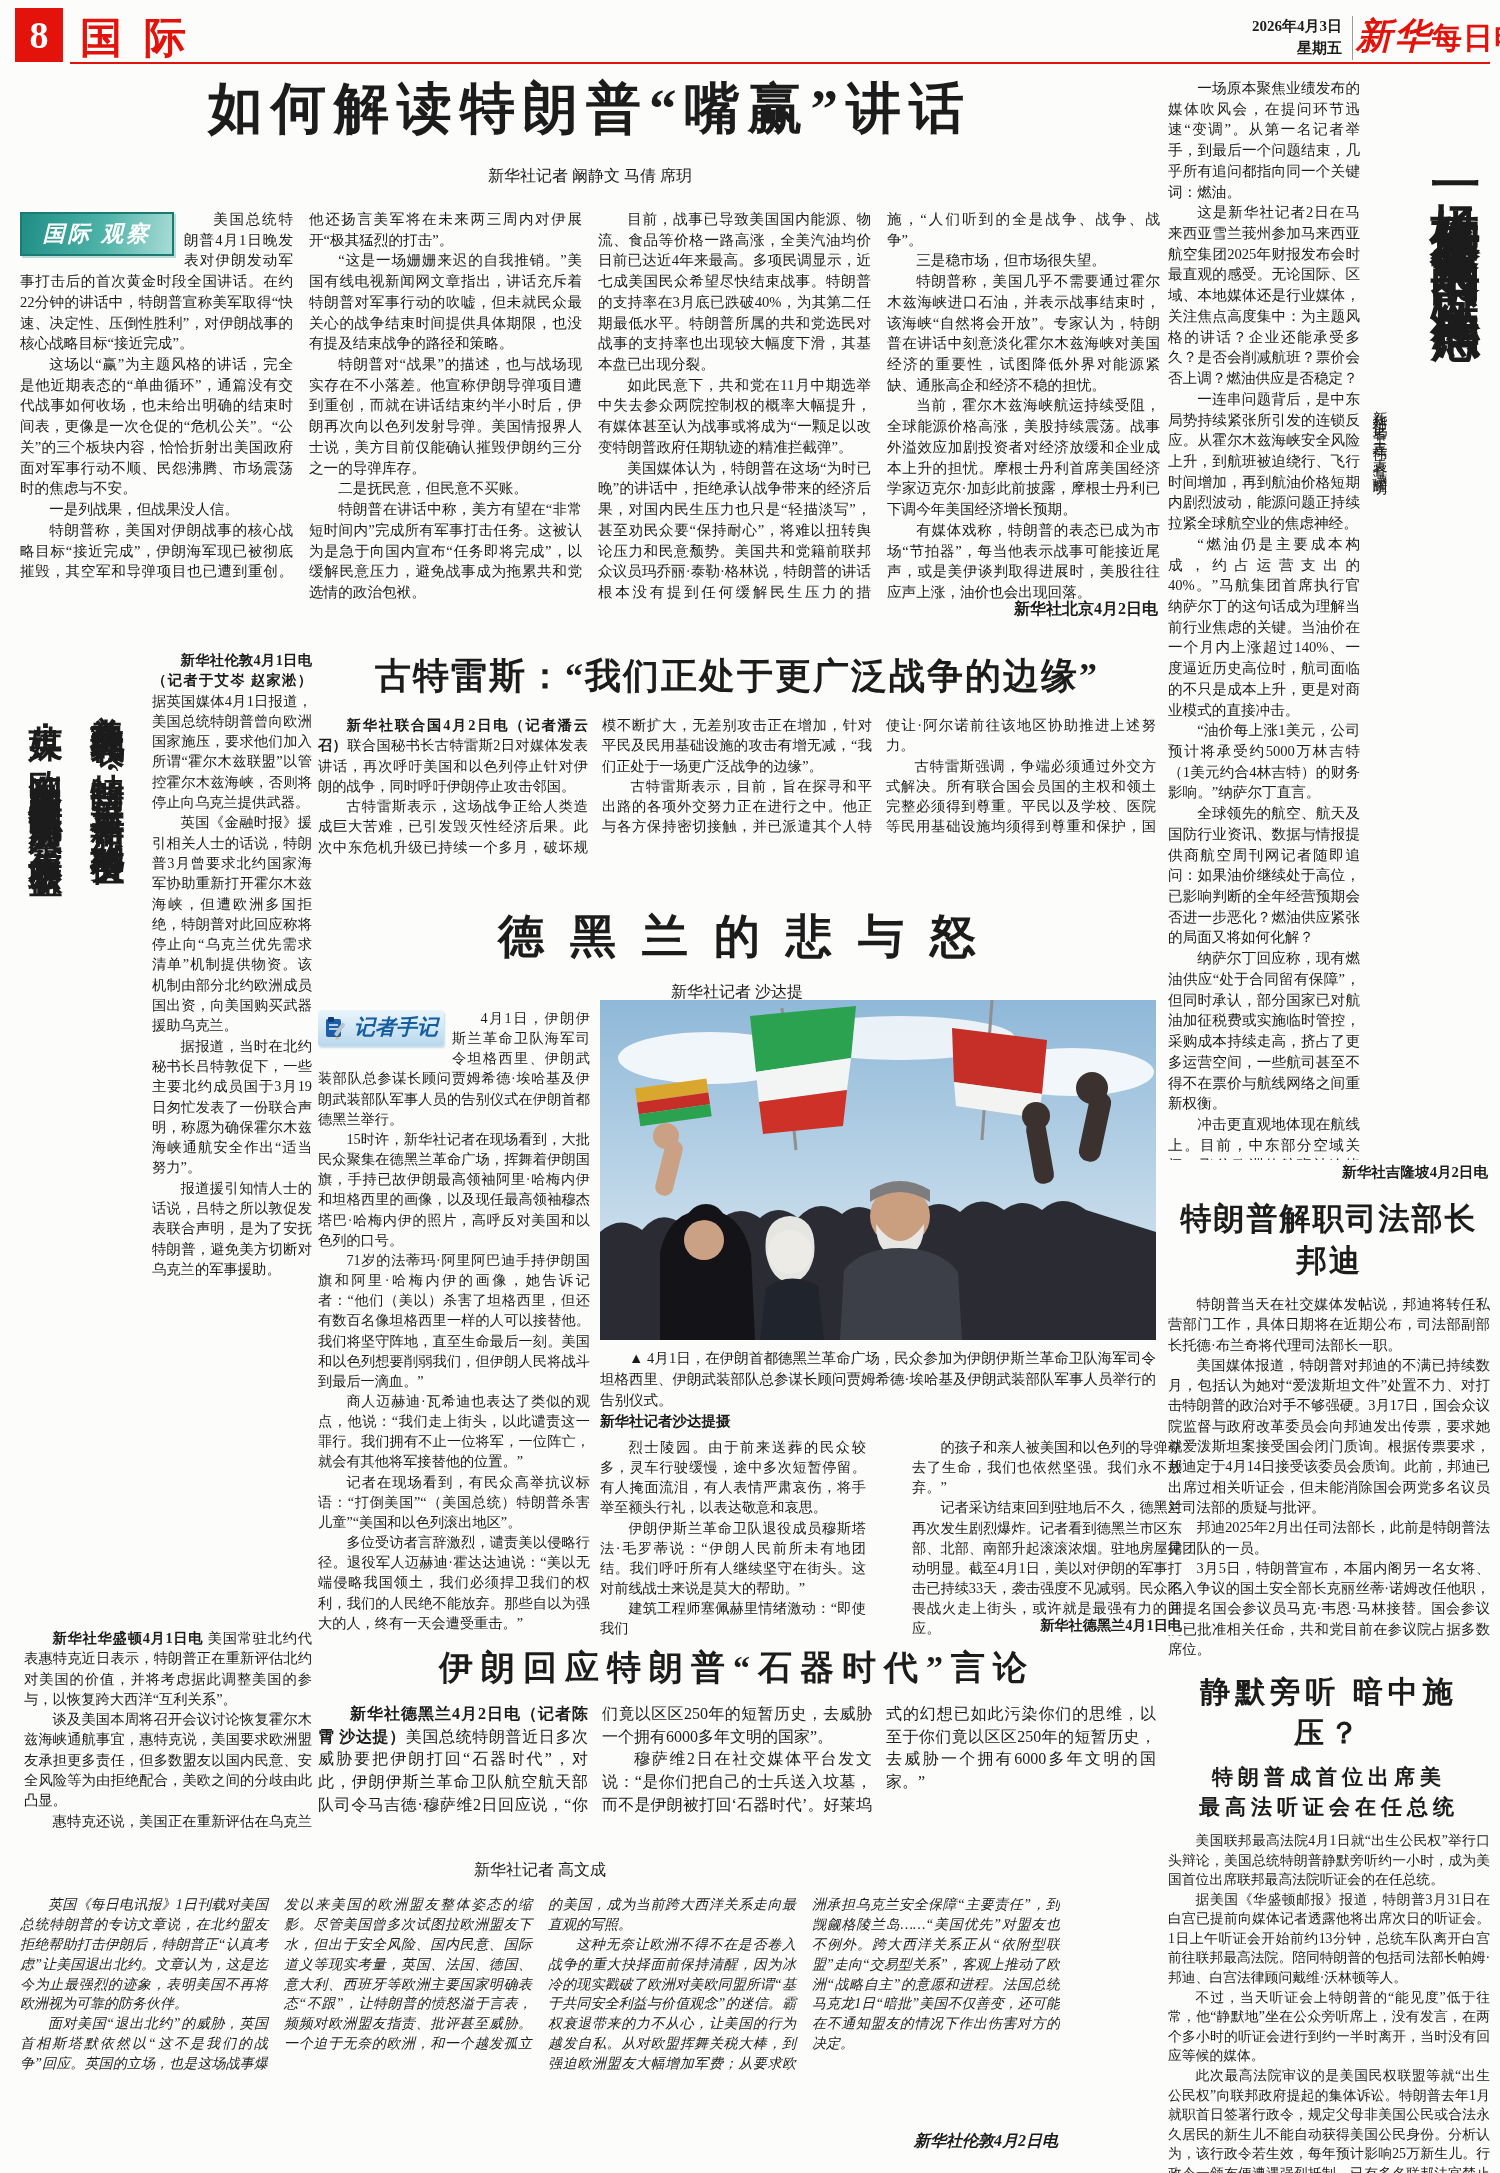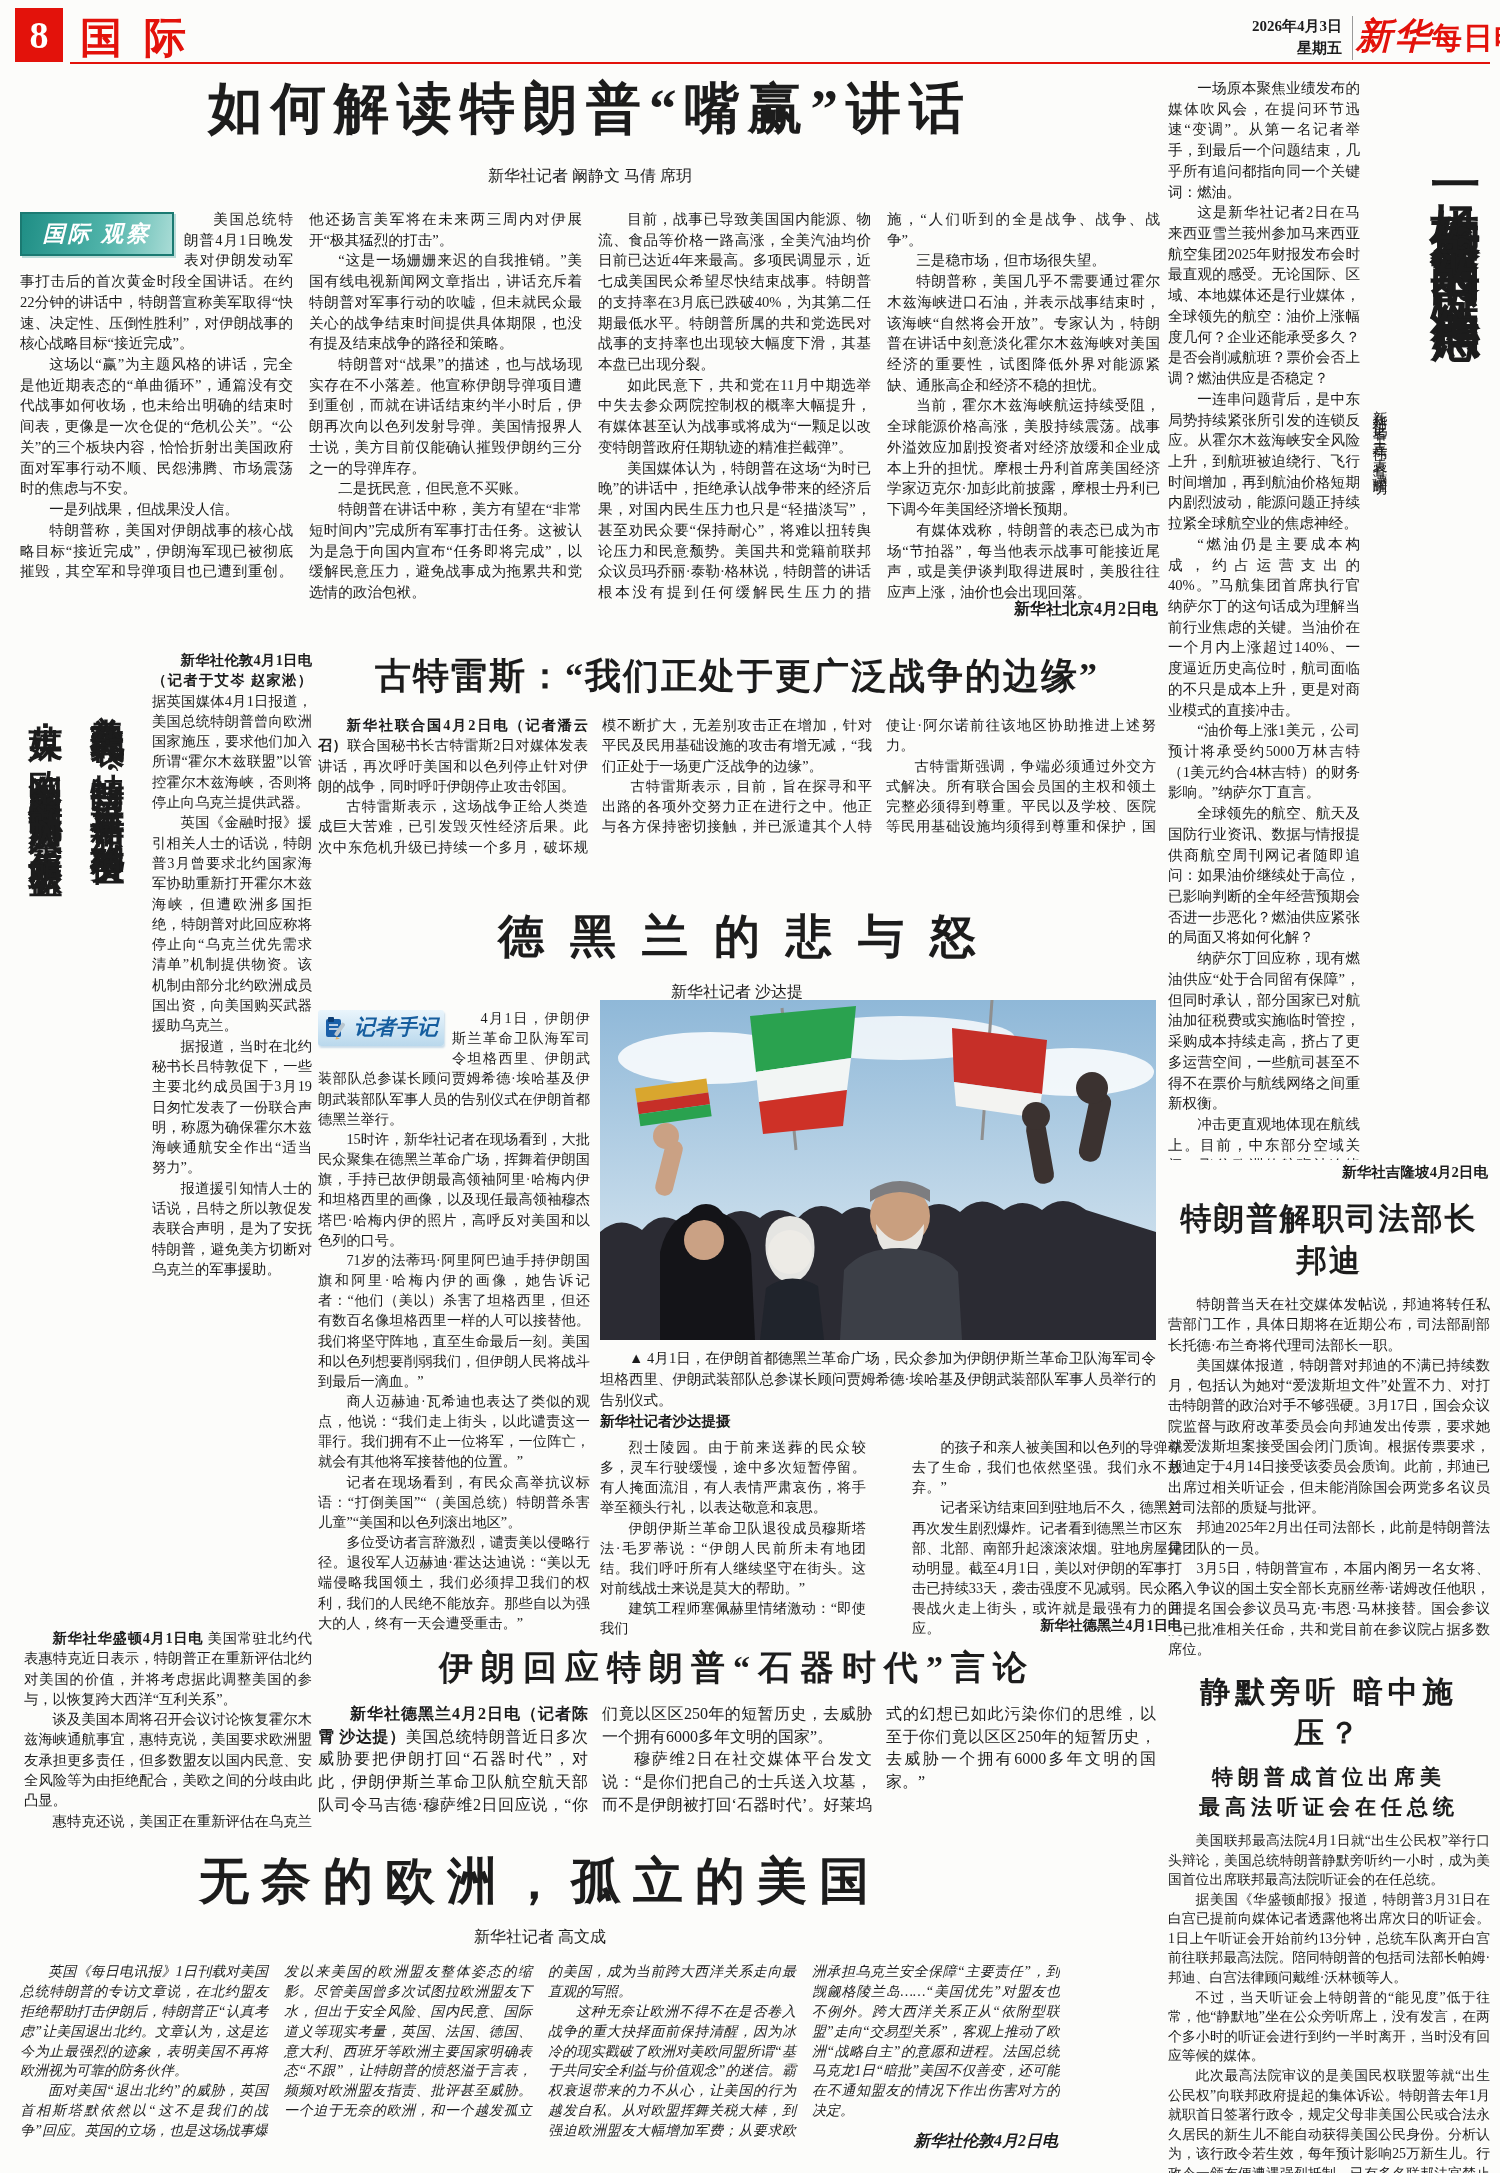--- a/index.html
+++ b/index.html
@@ -115,21 +115,21 @@
         <p>三是稳市场，但市场很失望。</p>
         <p>特朗普称，美国几乎不需要通过霍尔木兹海峡进口石油，并表示战事结束时，该海峡“自然将会开放”。专家认为，特朗普在讲话中刻意淡化霍尔木兹海峡对美国经济的重要性，试图降低外界对能源紧缺、通胀高企和经济不稳的担忧。</p>
         <p>当前，霍尔木兹海峡航运持续受阻，全球能源价格高涨，美股持续震荡。战事外溢效应加剧投资者对经济放缓和企业成本上升的担忧。摩根士丹利首席美国经济学家迈克尔·加彭此前披露，摩根士丹利已下调今年美国经济增长预期。</p>
         <p>有媒体戏称，特朗普的表态已成为市场“节拍器”，每当他表示战事可能接近尾声，或是美伊谈判取得进展时，美股往往应声上涨，油价也会出现回落。</p>
       </div>
   </div>
   <div class="abs dateline lead-dateline">新华社北京4月2日电</div>
 
   <div class="abs fuel-col body">
       <p>一场原本聚焦业绩发布的媒体吹风会，在提问环节迅速“变调”。从第一名记者举手，到最后一个问题结束，几乎所有追问都指向同一个关键词：燃油。</p>
-      <p>这是新华社记者2日在马来西亚雪兰莪州参加马来西亚航空集团2025年财报发布会时最直观的感受。无论国际、区域、本地媒体还是行业媒体，全球领先的航空：油价上涨幅度几何？企业还能承受多久？是否会削减航班？票价会否上调？燃油供应是否稳定？</p>
+      <p>这是新华社记者2日在马来西亚雪兰莪州参加马来西亚航空集团2025年财报发布会时最直观的感受。无论国际、区域、本地媒体还是行业媒体，关注焦点高度集中：为主题风格的讲话？企业还能承受多久？是否会削减航班？票价会否上调？燃油供应是否稳定？</p>
       <p>一连串问题背后，是中东局势持续紧张所引发的连锁反应。从霍尔木兹海峡安全风险上升，到航班被迫绕行、飞行时间增加，再到航油价格短期内剧烈波动，能源问题正持续拉紧全球航空业的焦虑神经。</p>
       <p>“燃油仍是主要成本构成，约占运营支出的40%。”马航集团首席执行官纳萨尔丁的这句话成为理解当前行业焦虑的关键。当油价在一个月内上涨超过140%、一度逼近历史高位时，航司面临的不只是成本上升，更是对商业模式的直接冲击。</p>
       <p>“油价每上涨1美元，公司预计将承受约5000万林吉特（1美元约合4林吉特）的财务影响。”纳萨尔丁直言。</p>
       <p>全球领先的航空、航天及国防行业资讯、数据与情报提供商航空周刊网记者随即追问：如果油价继续处于高位，已影响判断的全年经营预期会否进一步恶化？燃油供应紧张的局面又将如何化解？</p>
       <p>纳萨尔丁回应称，现有燃油供应“处于合同留有保障”，但同时承认，部分国家已对航油加征税费或实施临时管控，采购成本持续走高，挤占了更多运营空间，一些航司甚至不得不在票价与航线网络之间重新权衡。</p>
       <p>冲击更直观地体现在航线上。目前，中东部分空域关闭，飞往欧洲的航班被迫绕行，每趟航班平均增加约一个小时飞行时间，也让燃料消耗与机组成本同步上升；部分中东航司运力受阻，地区出行需求出现转移。不过，中东航司运力受限带来的转移需求，让马航一些区域航线客座率攀升。</p>
     </div>
   <div class="abs fuel-byline">新华社记者 王嘉伟 袁睿 谭耀明</div>
   <div class="abs vtitle fuel-title">一场媒体发布会里透出的“燃油焦虑”</div>
   <div class="abs dateline fuel-end">新华社吉隆坡4月2日电</div>
@@ -271,21 +271,20 @@
   <div class="abs stone">
     <h2>伊朗回应特朗普“石器时代”言论</h2>
     <div class="body">
         <p><b>新华社德黑兰4月2日电（记者陈霄 沙达提）</b>美国总统特朗普近日多次威胁要把伊朗打回“石器时代”，对此，伊朗伊斯兰革命卫队航空航天部队司令马吉德·穆萨维2日回应说，“你们竟以区区250年的短暂历史，去威胁一个拥有6000多年文明的国家”。</p>
         <p>穆萨维2日在社交媒体平台发文说：“是你们把自己的士兵送入坟墓，而不是伊朗被打回‘石器时代’。好莱坞式的幻想已如此污染你们的思维，以至于你们竟以区区250年的短暂历史，去威胁一个拥有6000多年文明的国家。”</p>
         <p>特朗普4月1日在社交媒体发帖称：“伊朗总统……刚刚向美国请求停火。在霍尔木兹海峡恢复开放、自由、畅通之前，我们不予考虑。在海峡开放前，我们会把伊朗炸到灰飞烟灭，或者如他们所说——炸回石器时代!!!”</p>
       </div>
   </div>
 
   <div class="abs europe">
-    <h1>无奈的欧洲，孤立的美国</h1>
     <div class="byline">新华社记者 高文成</div>
     <div class="body">
         <p>英国《每日电讯报》1日刊载对美国总统特朗普的专访文章说，在北约盟友拒绝帮助打击伊朗后，特朗普正“认真考虑”让美国退出北约。文章认为，这是迄今为止最强烈的迹象，表明美国不再将欧洲视为可靠的防务伙伴。</p>
         <p>面对美国“退出北约”的威胁，英国首相斯塔默依然以“这不是我们的战争”回应。英国的立场，也是这场战事爆发以来美国的欧洲盟友整体姿态的缩影。尽管美国曾多次试图拉欧洲盟友下水，但出于安全风险、国内民意、国际道义等现实考量，英国、法国、德国、意大利、西班牙等欧洲主要国家明确表态“不跟”，让特朗普的愤怒溢于言表，频频对欧洲盟友指责、批评甚至威胁。一个迫于无奈的欧洲，和一个越发孤立的美国，成为当前跨大西洋关系走向最直观的写照。</p>
         <p>这种无奈让欧洲不得不在是否卷入战争的重大抉择面前保持清醒，因为冰冷的现实戳破了欧洲对美欧同盟所谓“基于共同安全利益与价值观念”的迷信。霸权衰退带来的力不从心，让美国的行为越发自私。从对欧盟挥舞关税大棒，到强迫欧洲盟友大幅增加军费；从要求欧洲承担乌克兰安全保障“主要责任”，到觊觎格陵兰岛……“美国优先”对盟友也不例外。跨大西洋关系正从“依附型联盟”走向“交易型关系”，客观上推动了欧洲“战略自主”的意愿和进程。法国总统马克龙1日“暗批”美国不仅善变，还可能在不通知盟友的情况下作出伤害对方的决定。</p>
       </div>
   </div>
   <div class="abs dateline europe-dateline">新华社伦敦4月2日电</div>
 
 </div>

